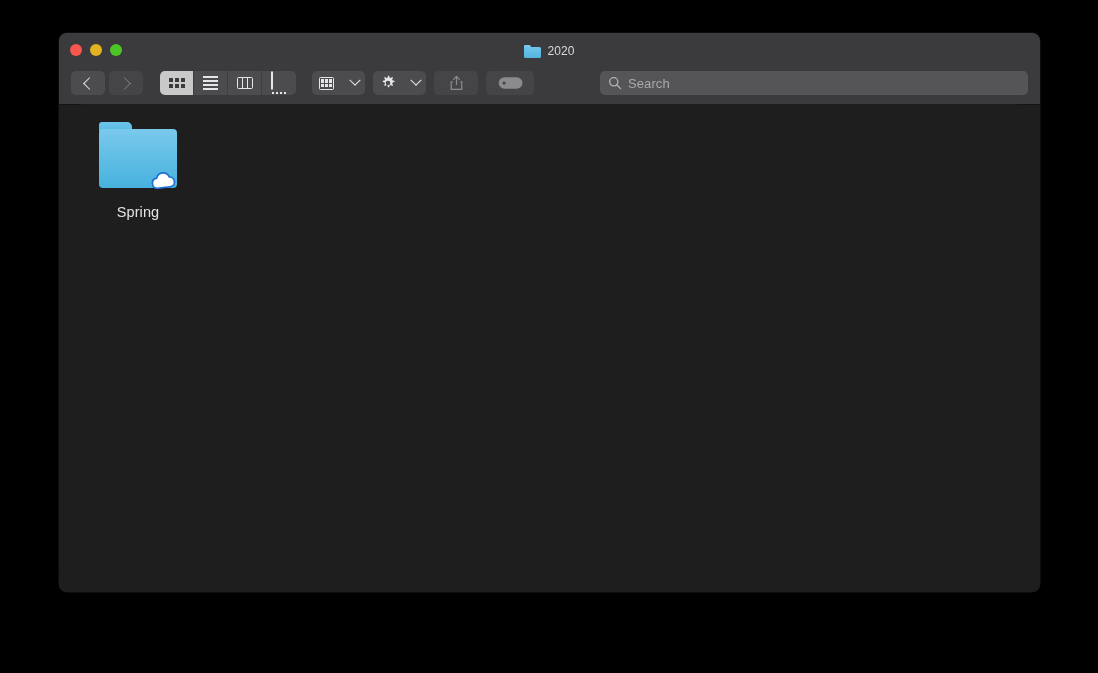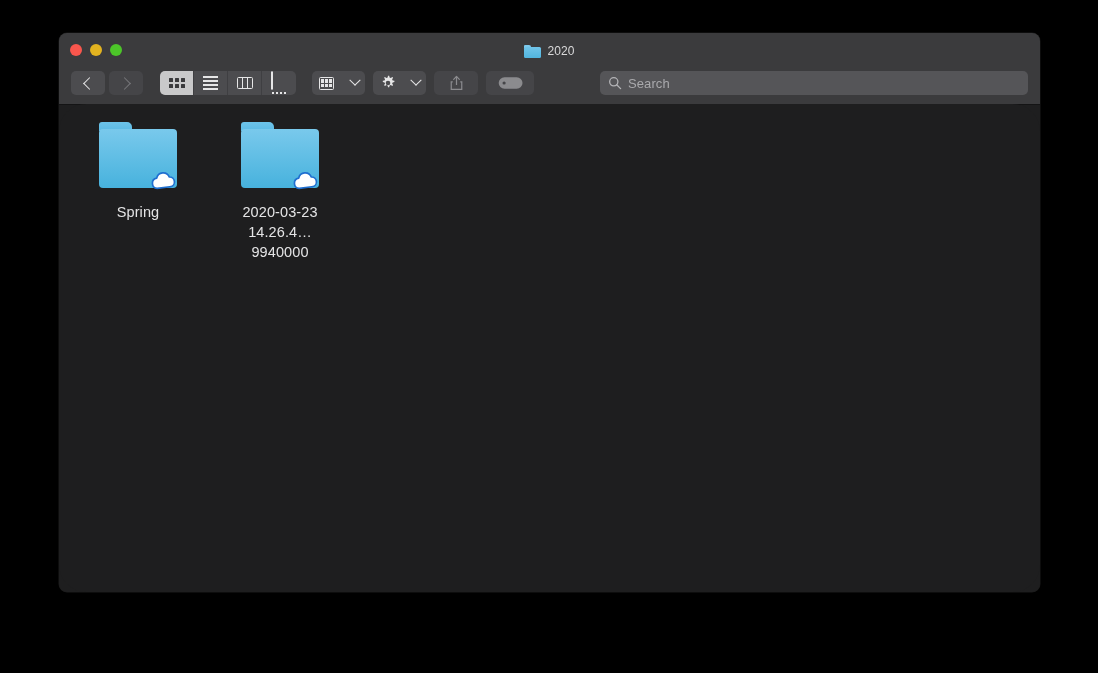--- a/index.html
+++ b/index.html
@@ -436,32 +436,17 @@
           </div>
           <span class="cloud-badge">
             <svg class="cloud-svg" viewBox="0 0 30 24">
               <path d="M9.2 20.4a5.2 5.2 0 0 1-0.5-10.3 6.6 6.6 0 0 1 12.6-1.1 4.9 4.9 0 0 1 1.2 9.7 4 4 0 0 1-0.7 0.06z" fill="#ffffff" stroke="#1f6fd0" stroke-width="1.7" stroke-linejoin="round"></path>
             </svg>
           </span>
         </div>
         <div class="file-label">Spring</div>
       </div>
 
-      <div class="file-item">
-        <div class="folder-wrap">
-          <div class="folder">
-            <div class="tab"></div>
-            <div class="body"></div>
-          </div>
-          <span class="cloud-badge">
-            <svg class="cloud-svg" viewBox="0 0 30 24">
-              <path d="M9.2 20.4a5.2 5.2 0 0 1-0.5-10.3 6.6 6.6 0 0 1 12.6-1.1 4.9 4.9 0 0 1 1.2 9.7 4 4 0 0 1-0.7 0.06z" fill="#ffffff" stroke="#1f6fd0" stroke-width="1.7" stroke-linejoin="round"></path>
-            </svg>
-          </span>
-        </div>
-        <div class="file-label">2020-03-23
-14.26.4…9940000</div>
-      </div>
 
     </div>
   </div>
 
 </div>
 
 </body></html>

